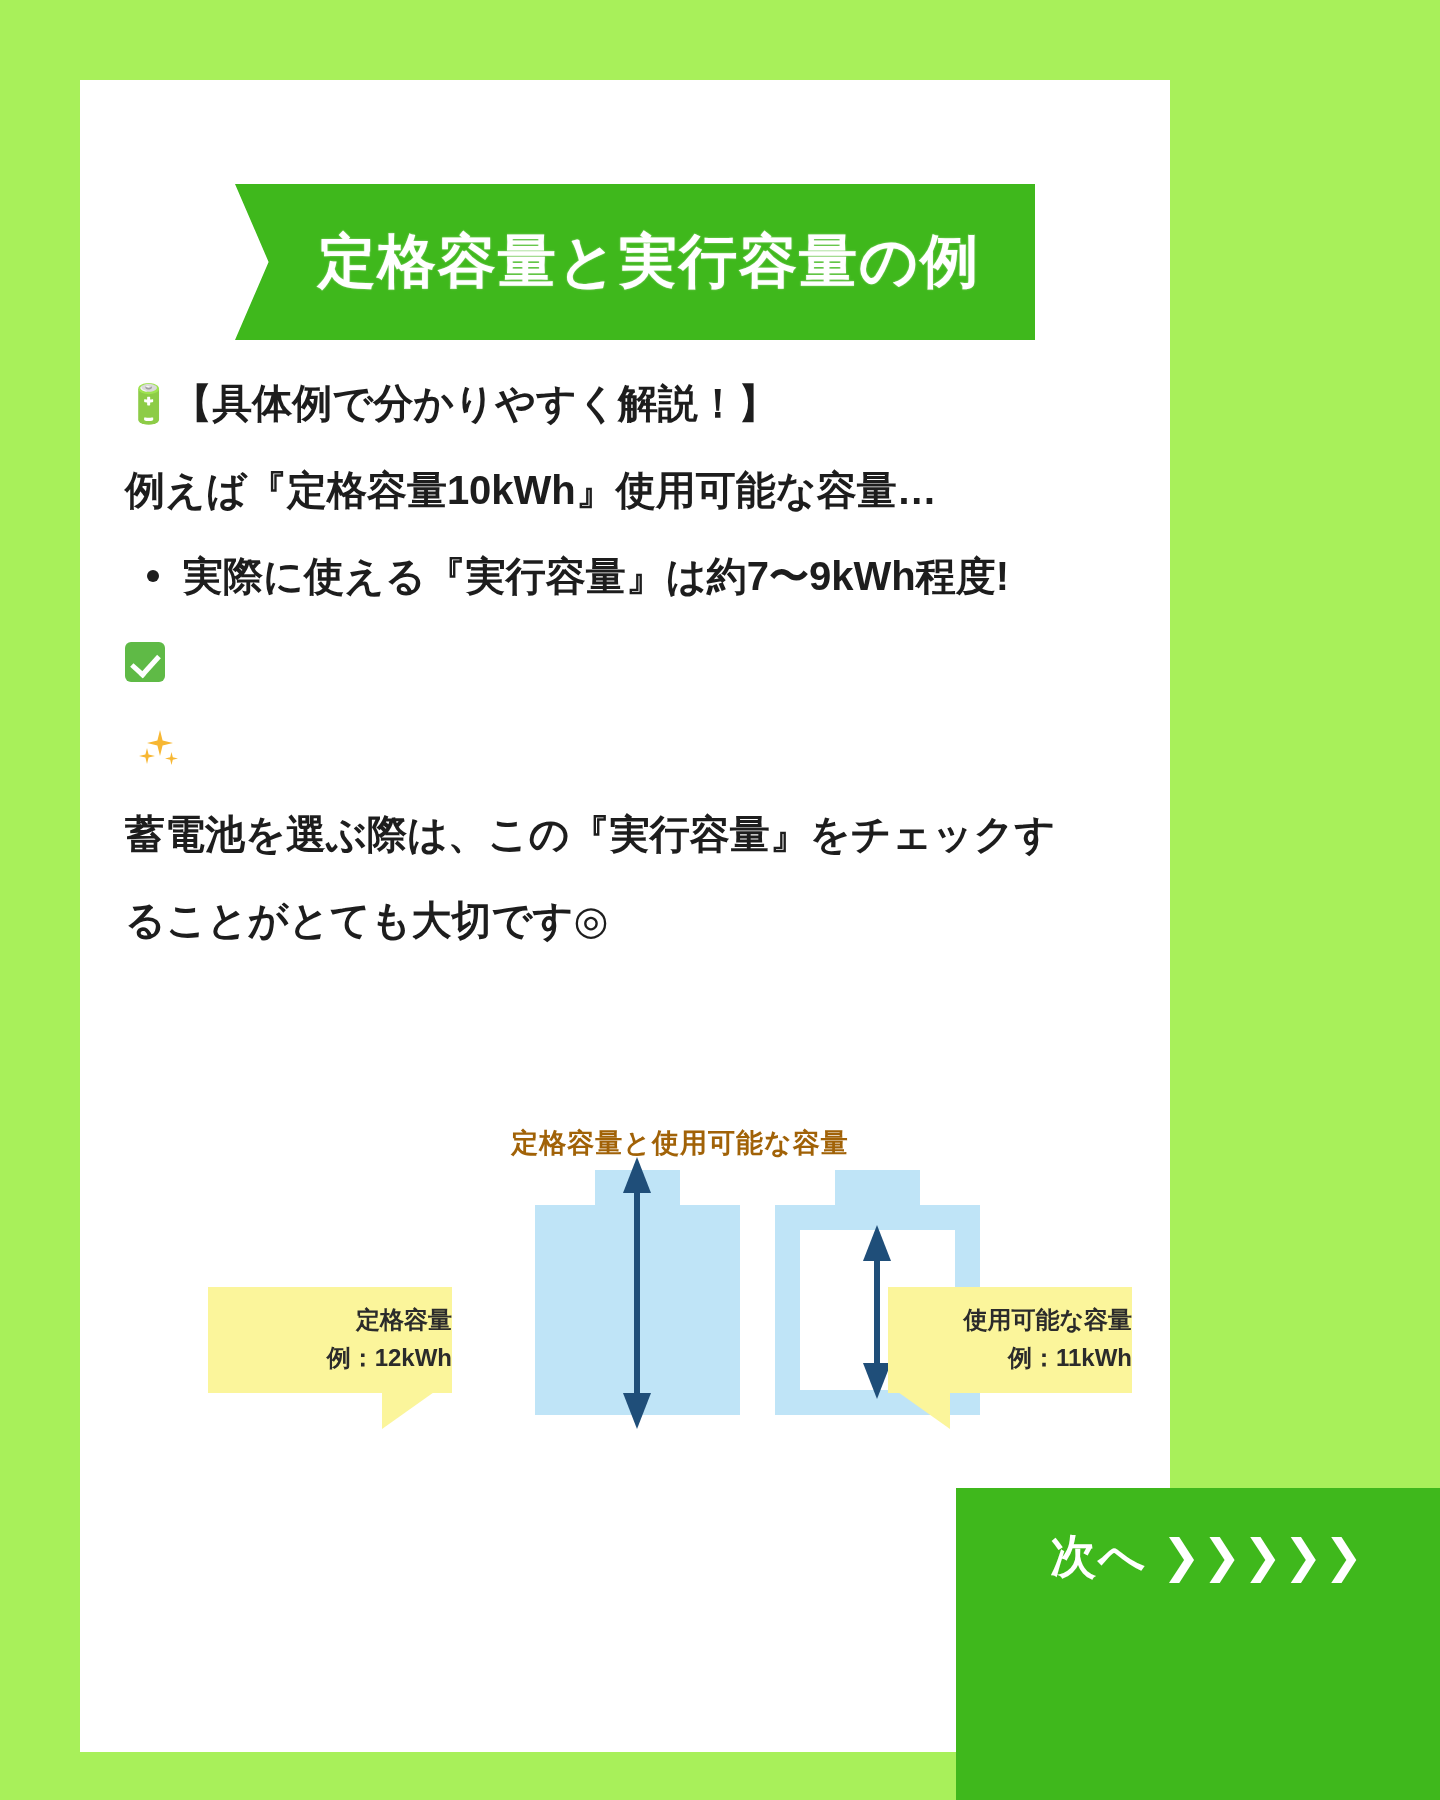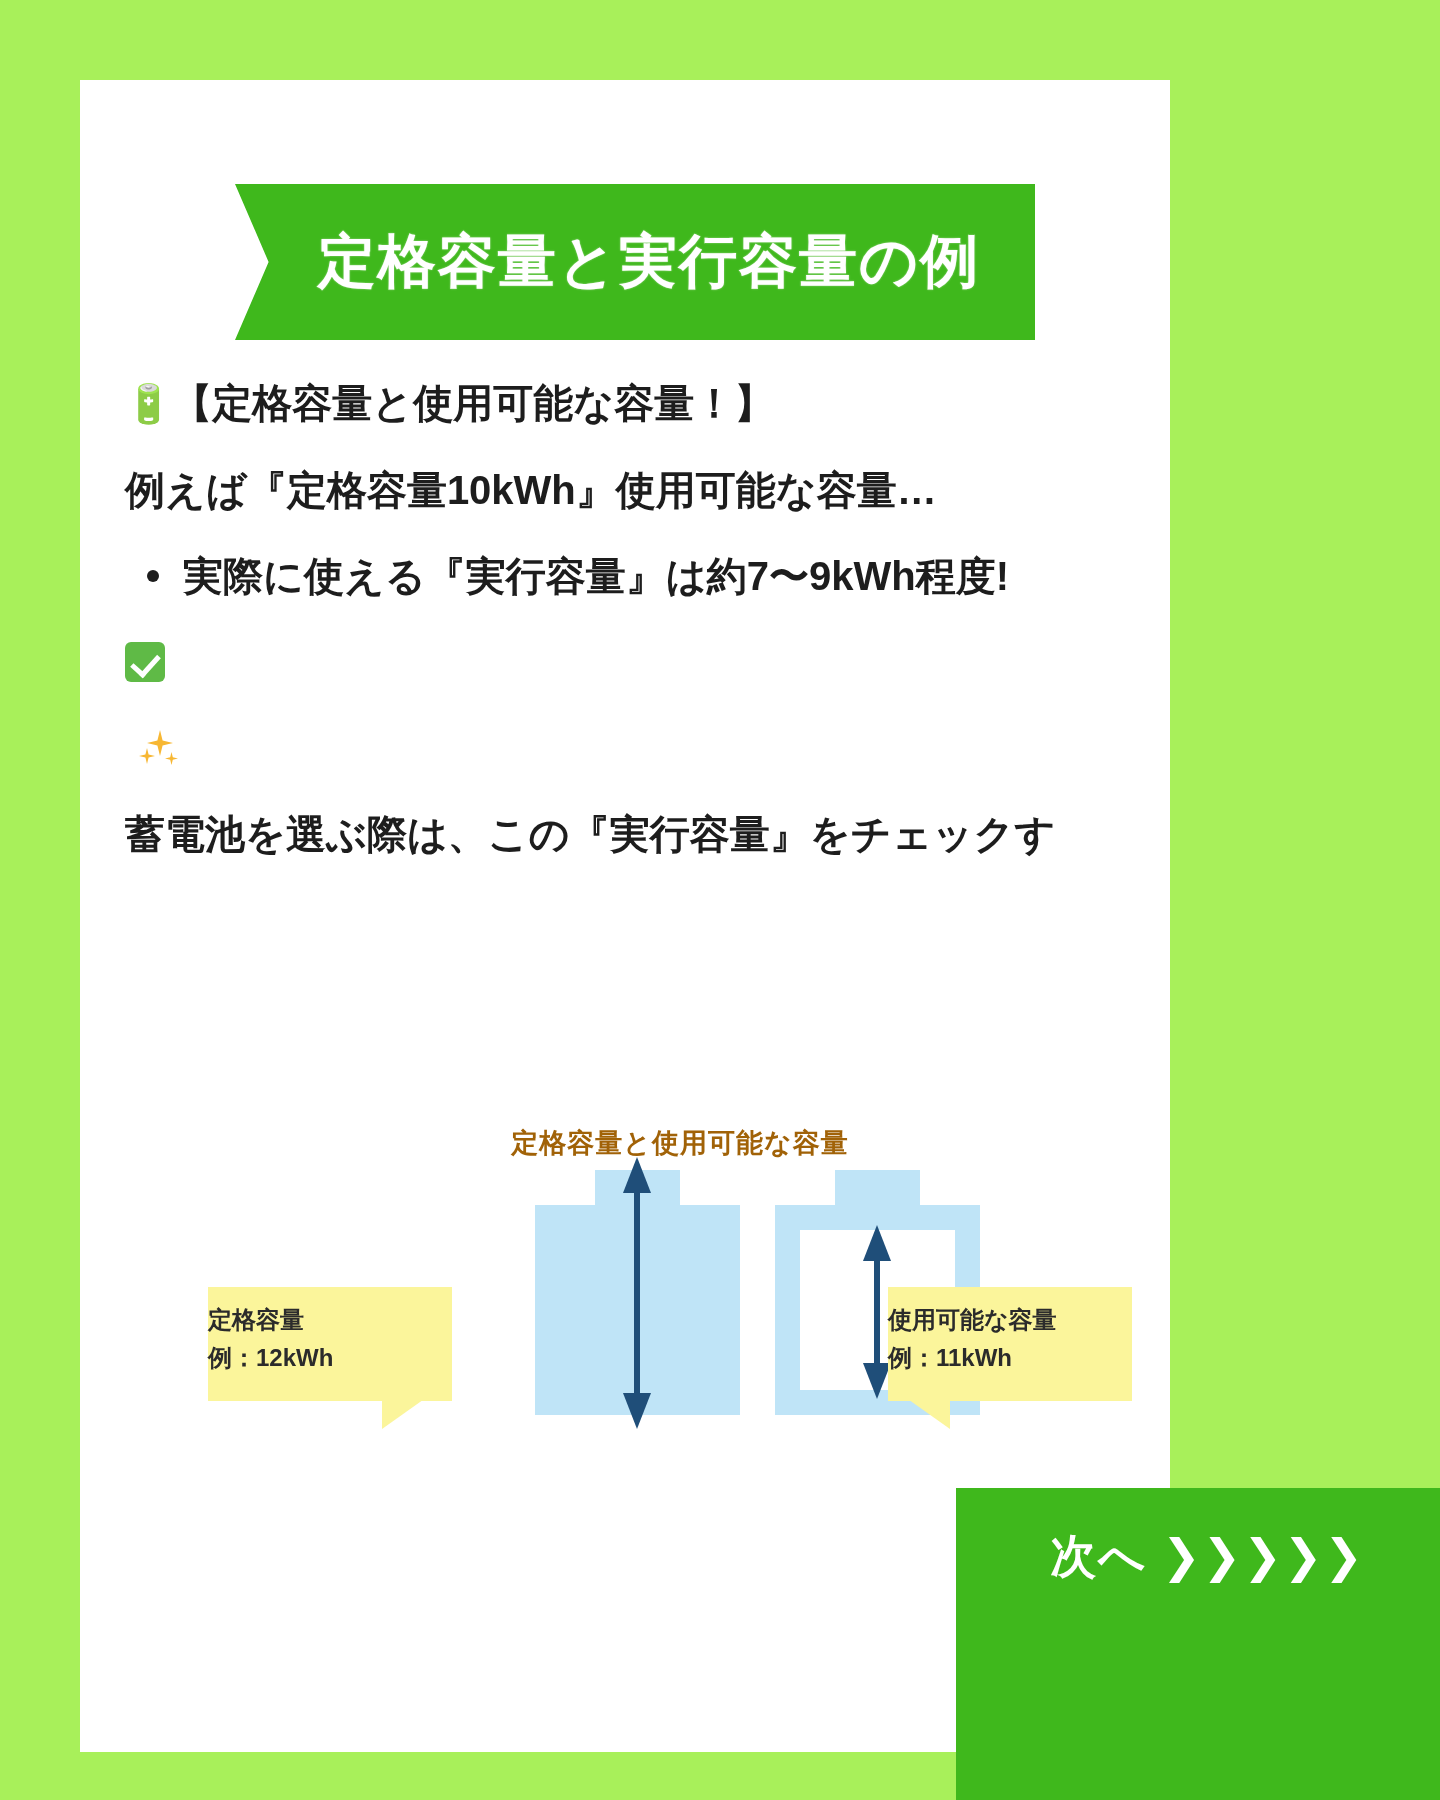--- a/index.html
+++ b/index.html
@@ -160,22 +160,22 @@
     left: 0;
     top: 0;
   }
   .callout {
     position: absolute;
     background: #fbf59b;
     color: #2b2b2b;
     font-size: 24px;
     font-weight: 700;
     line-height: 38px;
-    text-align: left;
-    padding: 14px 0 24px 0;
+    text-align: right;
+    padding: 14px 0 16px 0;
     width: 244px;
   }
   .callout .c-line { display: block; }
   #callout-left  { left: 8px;  top: 192px; }
   #callout-right { left: 688px; top: 192px; }
   .tail {
     position: absolute;
     width: 0; height: 0;
     border-style: solid;
   }
@@ -219,21 +219,21 @@
 
   <div id="banner-wrap">
     <div id="banner">
       <span id="banner-title">定格容量と実行容量の例</span>
     </div>
   </div>
 
   <div id="body-copy">
 
     <div class="copy-line">
-      <span class="emoji battery">🔋</span><span>【定格容量と使用可能な容量！】</span>
+      <span class="emoji battery">🔋</span><span>【具体例で分かりやすく解説！】</span>
     </div>
 
     <div class="copy-line">
       <span>例えば『定格容量10kWh』使用可能な容量…</span>
     </div>
 
     <div class="copy-line bullet-line">
       <span class="bullet-dot"></span>
       <span>実際に使える『実行容量』は約7〜9kWh程度!</span>
     </div>
@@ -243,20 +243,23 @@
     </div>
 
     <div class="copy-line indent-1">
       <span class="sparkle"><i class="sp-a"></i><i class="sp-b"></i><i class="sp-c"></i></span>
     </div>
 
     <div class="copy-line">
       <span>蓄電池を選ぶ際は、この『実行容量』をチェックす</span>
     </div>
 
+    <div class="copy-line">
+      <span>ることがとても大切です◎</span>
+    </div>
 
   </div>
 
   <div id="diagram">
 
     <div id="diagram-title">定格容量と使用可能な容量</div>
 
     <svg id="diagram-svg" width="960" height="420" viewBox="0 0 960 420">
 
       <path d="M 335 110 L 395 110 L 395 75 L 480 75 L 480 110 L 540 110 L 540 320 L 335 320 Z" fill="#bfe4f7"></path>

